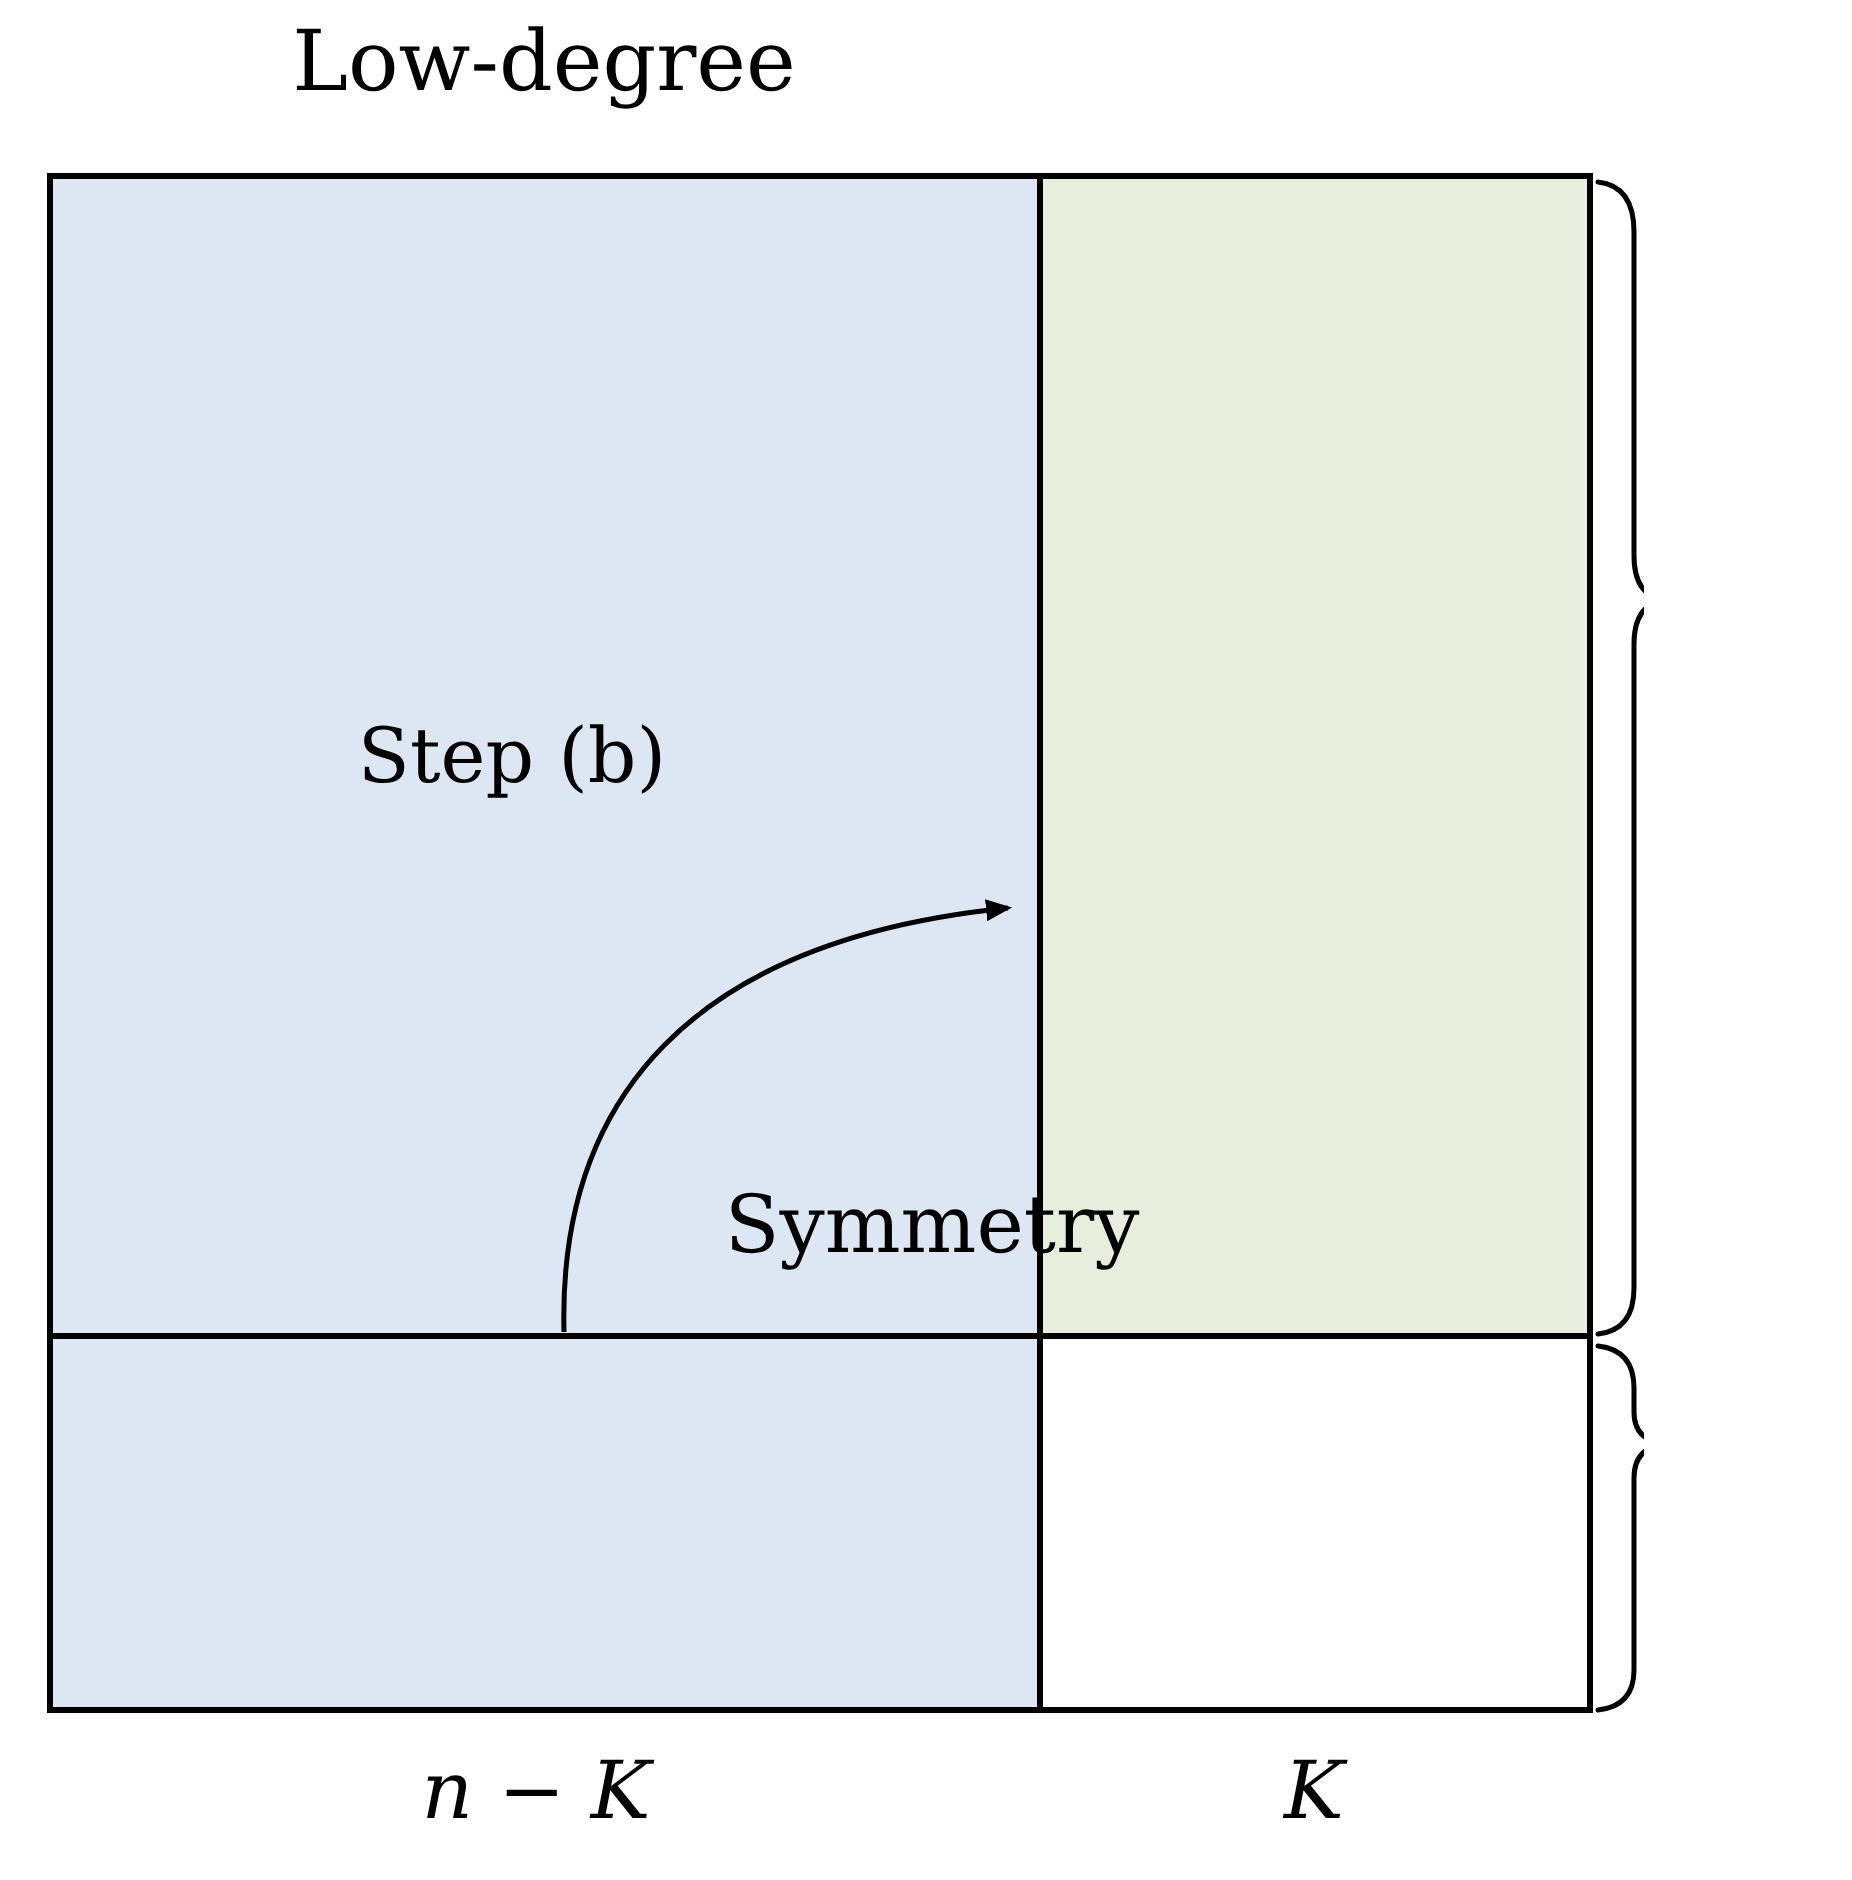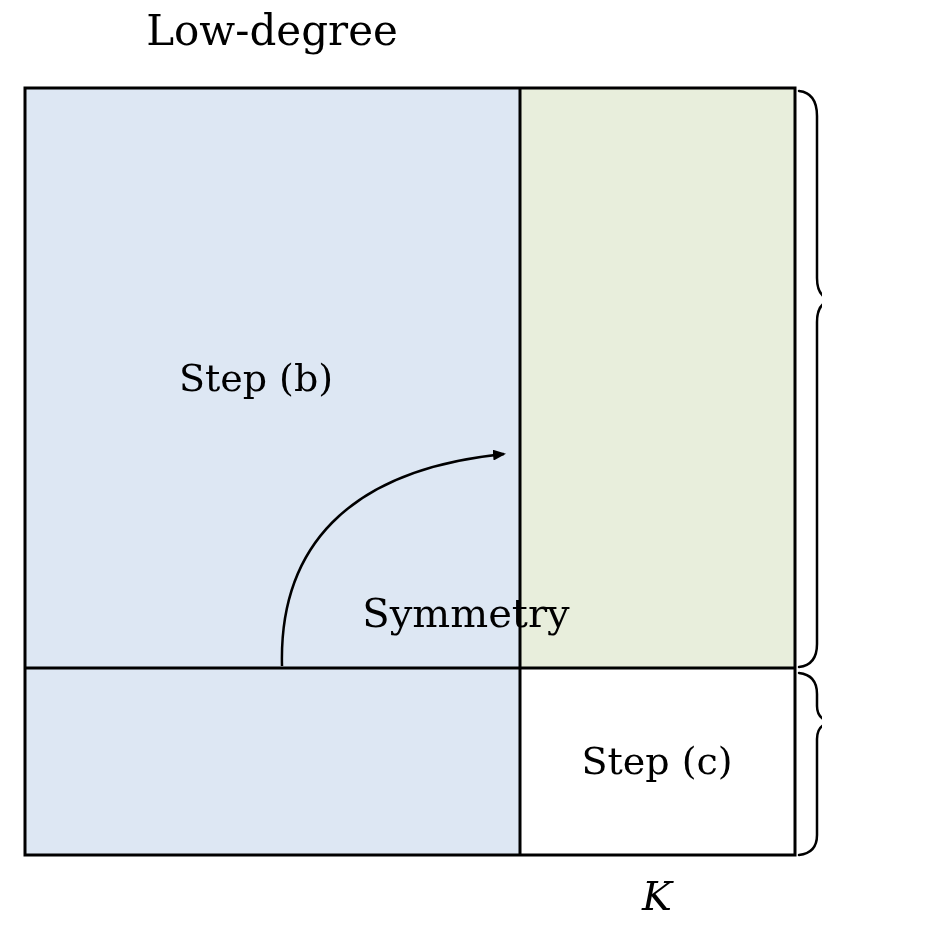--- a/index.html
+++ b/index.html
@@ -61,22 +61,22 @@
   </svg>
 
   <div class="lbl lbl-top" style="left:272px; top:10px;">Low-degree</div>
 
 
 
   <div class="lbl lbl-step" style="left:256px; top:311px;margin-top:48px;">Step (b)</div>
 
   <div class="lbl lbl-sym" style="left:466px; top:551px;margin-top:42px;">Symmetry</div>
 
-  <div class="lbl lbl-step" style="left:657px; top:742px;">Step (c)</div>
 
+  <div class="lbl lbl-math" style="left:268px; top:876px;">n − K</div>
 
   <div class="lbl lbl-math" style="left:657px; top:876px;">K</div>
 
   <div class="lbl lbl-set" style="left:879px; top:262px;">S</div>
 
   <div class="lbl lbl-setbar" style="left:879px; top:688px;">
     <span class="overline-wrap">
       <span>S</span>
     </span>
   </div>

